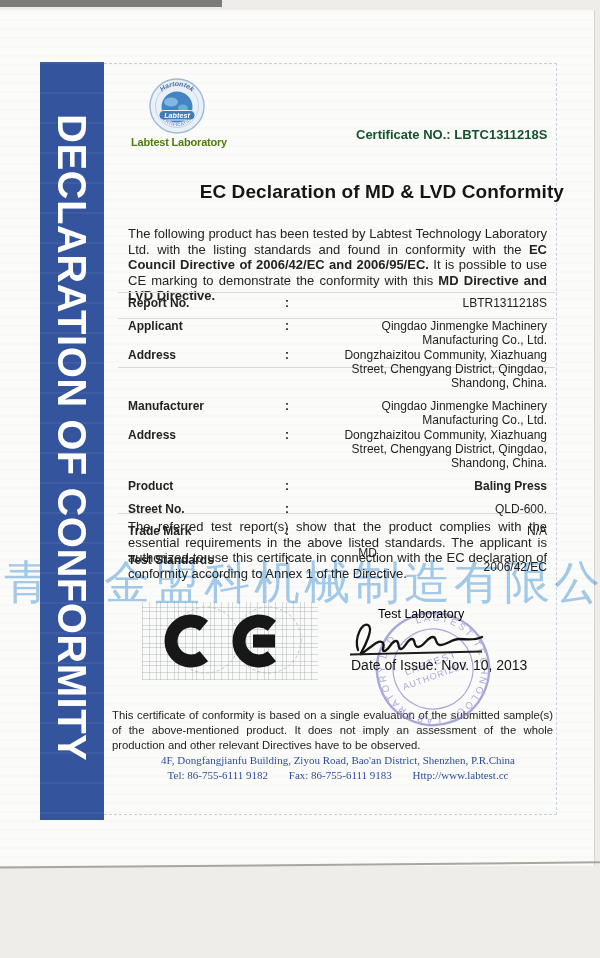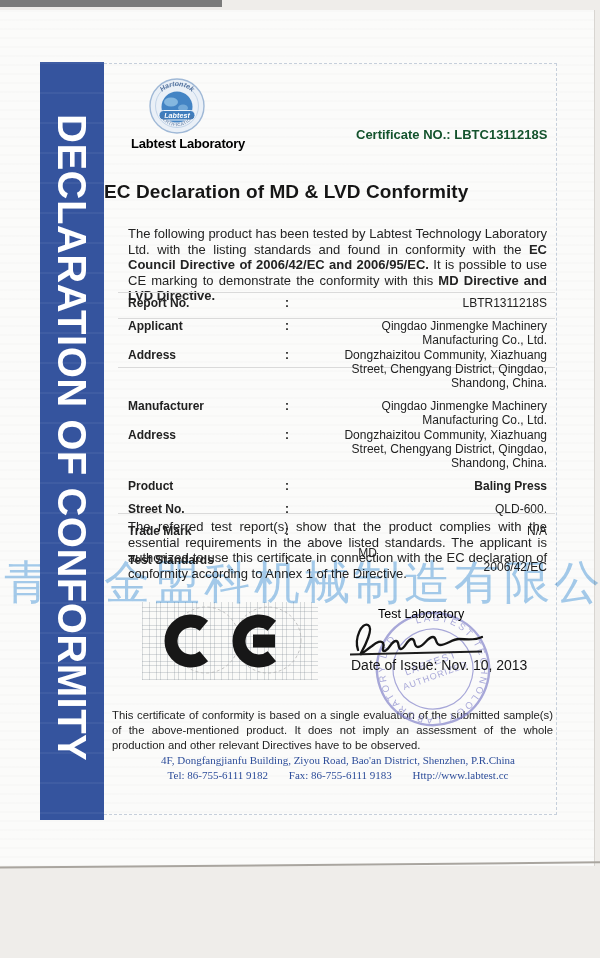--- a/index.html
+++ b/index.html
@@ -14,26 +14,26 @@
   .dashed-frame{position:absolute;left:44px;top:63px;width:511px;height:750px;
          border:1px dashed #c6cfdb;z-index:1;}
   
   .band{position:absolute;left:40px;top:62px;width:64px;height:758px;background:#35549e;z-index:6;
         background-image:repeating-linear-gradient(180deg,rgba(255,255,255,0.05) 0 2px,transparent 2px 30px);}
   .band-text{writing-mode:vertical-rl;text-orientation:mixed;font-size:40px;font-weight:700;
         color:#ffffff;line-height:64px;height:100%;margin:0;padding-top:52px;box-sizing:border-box;
         letter-spacing:0.5px;white-space:nowrap;}
   
   .logo-svg{position:absolute;left:148px;top:77px;z-index:2;}
-  .lab-name{position:absolute;left:131px;top:136px;font-size:13px;font-weight:700;
-        color:#000000;letter-spacing:-0.2px;z-index:2;}
+  .lab-name{position:absolute;left:131px;top:136px;font-size:11px;font-weight:700;
+        color:#4d7c0f;letter-spacing:-0.2px;z-index:2;}
   .cert-no{position:absolute;left:356px;top:127px;font-size:13px;font-weight:700;color:#14532d;z-index:2;}
   
-  .doc-title{position:absolute;left:104px;top:181px;width:452px;text-align:left;
-        font-size:19px;font-weight:700;color:#161616;letter-spacing:0.1px;z-index:2;}
+  .doc-title{position:absolute;left:104px;top:181px;width:452px;text-align:right;
+        font-size:19px;font-weight:700;color:#161616;letter-spacing:0.1px;z-index:2;padding-left:8px;}
   .para{position:absolute;font-size:13px;line-height:15.6px;color:#232323;
         text-align:justify;z-index:2;}
   .para b{font-weight:700;}
   .intro{left:128px;top:226px;width:419px;}
   .result{left:128px;top:519px;width:419px;}
   .disclaimer{left:112px;top:708px;width:441px;font-size:11.3px;line-height:14.8px;}
   
   .info-table{position:absolute;left:128px;top:296px;width:419px;z-index:2;font-size:12px;line-height:14px;color:#222;}
   .trow{display:flex;gap:40px;}
   .tlabel{width:117px;font-weight:700;flex:none;}

